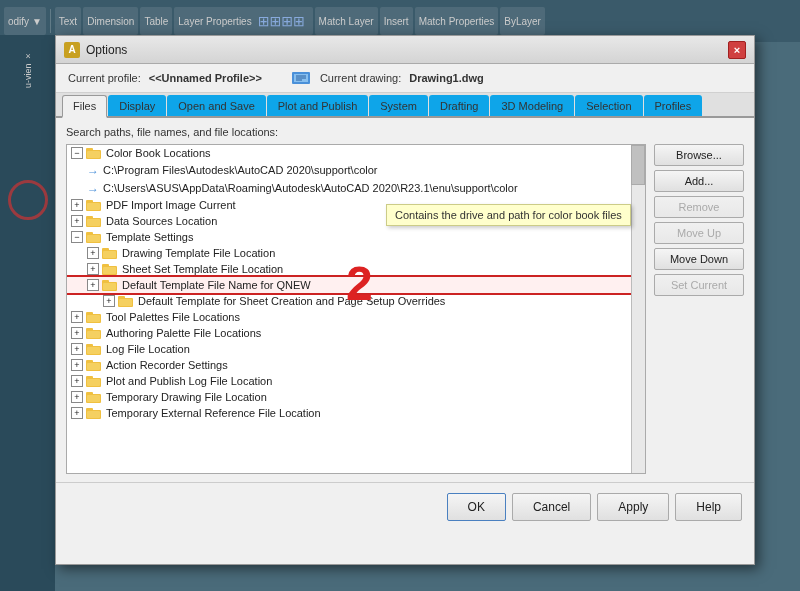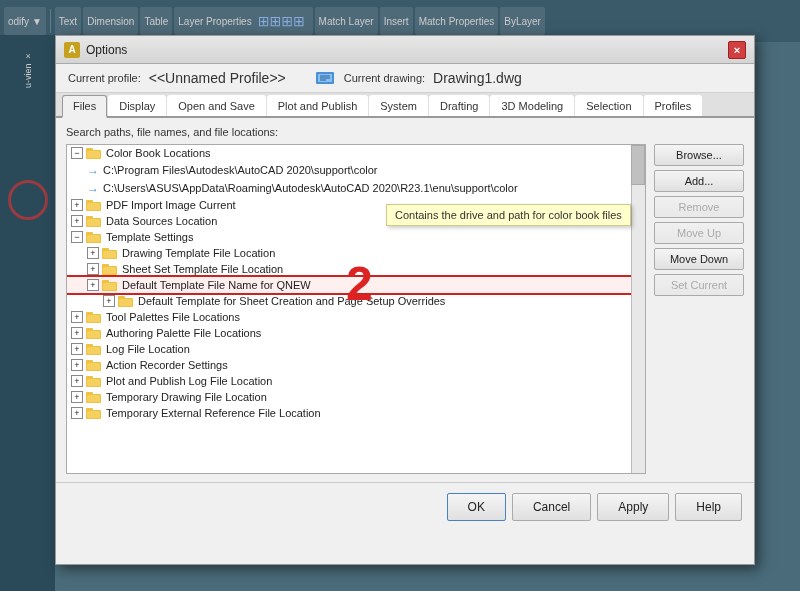--- a/index.html
+++ b/index.html
@@ -77,41 +77,41 @@
       background: #f0f0f0;
       border-bottom: 1px solid #d0d0d0;
       gap: 8px;
     }
     .profile-label {
       font-size: 11px;
       color: #333;
       white-space: nowrap;
     }
     .profile-value {
-      font-size: 14px;
+      font-size: 11px;
       color: #333;
-      font-weight: normal;
+      font-weight: bold;
     }
     
     .tabs-container {
       display: flex;
       background: #e0e0e0;
       border-bottom: 2px solid #999;
       padding: 0 6px;
       padding-top: 2px;
     }
     .tab {
       padding: 4px 10px;
       font-size: 11px;
       color: #333;
       cursor: pointer;
       border: 1px solid transparent;
       border-bottom: none;
       margin-right: 1px;
-      background: #ffffff;
+      background: #0ea5e9;
       border-radius: 3px 3px 0 0;
       white-space: nowrap;
     }
     .tab.active {
       background: #f0f0f0;
       border-color: #999;
       border-bottom: 2px solid #f0f0f0;
       margin-bottom: -2px;
       z-index: 1;
     }

